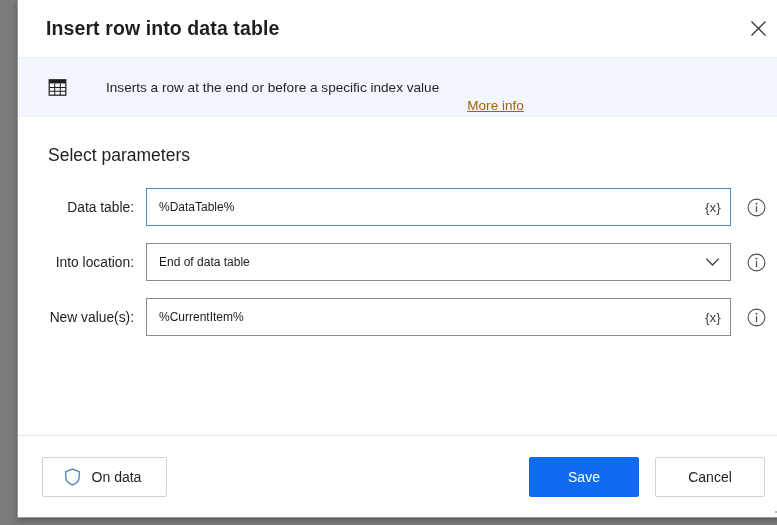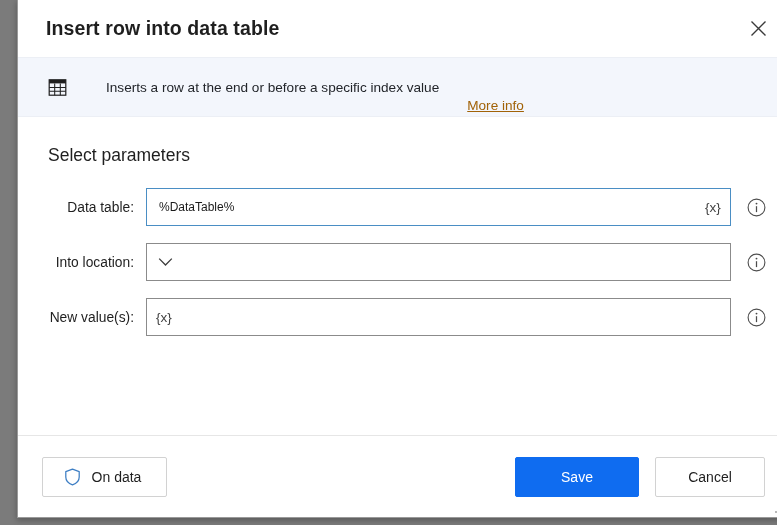--- a/index.html
+++ b/index.html
@@ -215,21 +215,21 @@
     margin-right: 10px;
     display: flex;
     align-items: center;
     justify-content: center;
   }
   .spacer { flex: 1 1 auto; }
   .btn-save {
     background: #0f6cf0;
     color: #ffffff;
     border: 1px solid #0f6cf0;
-    width: 124px;
+    width: 110px;
     margin-right: 16px;
   }
   .btn-cancel {
     background: #ffffff;
     color: #1f1f1f;
     border: 1px solid #d2d2d2;
     width: 110px;
   }
 
   .grip {
@@ -287,38 +287,40 @@
           <circle cx="9.5" cy="9.5" r="8.4" fill="none" stroke="#4c4c4c" stroke-width="1.1"></circle>
           <circle cx="9.5" cy="5.6" r="0.95" fill="#4c4c4c"></circle>
           <path d="M9.5 8.2 V14.1" stroke="#4c4c4c" stroke-width="1.25" fill="none"></path>
         </svg>
       </span>
     </div>
 
     <div class="field-row">
       <div class="field-label">Into location:</div>
       <div class="input-wrap">
+        <div class="input-value">End of data table</div>
         <div class="chev-btn">
           <svg width="15" height="10" viewBox="0 0 15 10" aria-hidden="true">
             <path d="M1.2 1.6 L7.5 8 L13.8 1.6" stroke="#3c3c3c" stroke-width="1.3" fill="none"></path>
           </svg>
         </div>
       </div>
       <span class="info-icon">
         <svg width="19" height="19" viewBox="0 0 19 19" aria-hidden="true">
           <circle cx="9.5" cy="9.5" r="8.4" fill="none" stroke="#4c4c4c" stroke-width="1.1"></circle>
           <circle cx="9.5" cy="5.6" r="0.95" fill="#4c4c4c"></circle>
           <path d="M9.5 8.2 V14.1" stroke="#4c4c4c" stroke-width="1.25" fill="none"></path>
         </svg>
       </span>
     </div>
 
     <div class="field-row">
       <div class="field-label">New value(s):</div>
       <div class="input-wrap">
+        <div class="input-value">%CurrentItem%</div>
         <div class="var-btn">{x}</div>
       </div>
       <span class="info-icon">
         <svg width="19" height="19" viewBox="0 0 19 19" aria-hidden="true">
           <circle cx="9.5" cy="9.5" r="8.4" fill="none" stroke="#4c4c4c" stroke-width="1.1"></circle>
           <circle cx="9.5" cy="5.6" r="0.95" fill="#4c4c4c"></circle>
           <path d="M9.5 8.2 V14.1" stroke="#4c4c4c" stroke-width="1.25" fill="none"></path>
         </svg>
       </span>
     </div>

